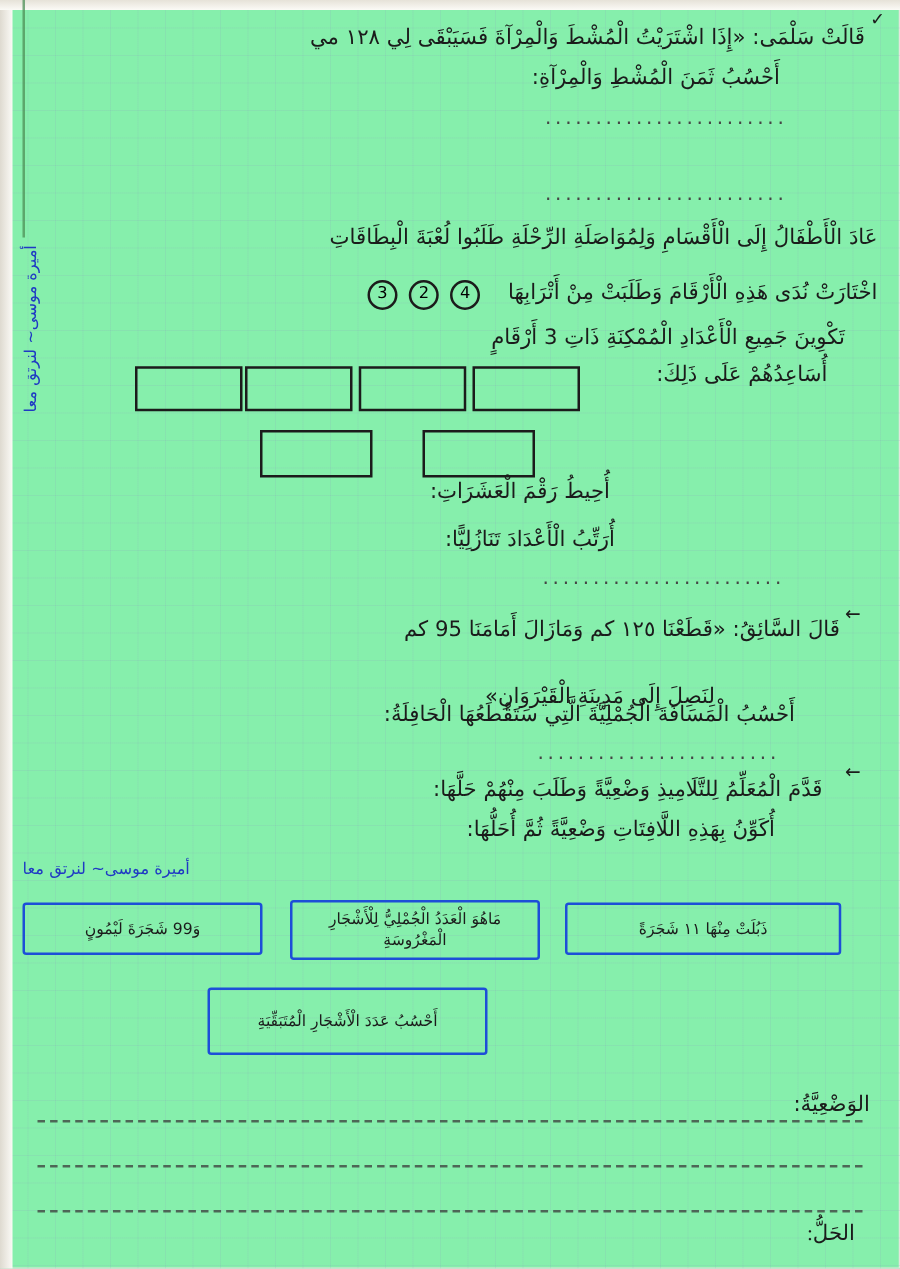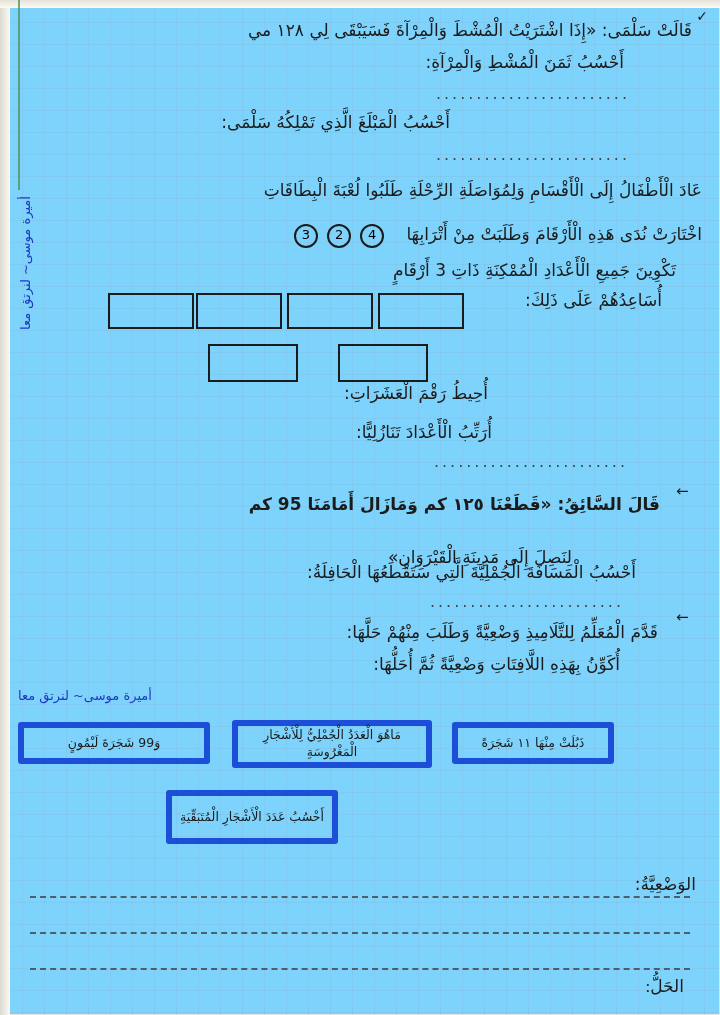--- a/index.html
+++ b/index.html
@@ -8,21 +8,21 @@
     background: #c9c9c9;
   }
   body {
     font-family: "DejaVu Sans", sans-serif;
   }
   .page {
     position: relative;
     width: 720px;
     height: 1015px;
     overflow: hidden;
-    background: #7dd3fc;
+    background: #86efac;
     box-shadow: inset 0 0 0 1px #e6e4dd;
   }
   
   .grid {
     position: absolute;
     inset: 0;
     background-image:
       linear-gradient(to right, rgba(140,160,190,0.16) 1px, transparent 1px),
       linear-gradient(to bottom, rgba(140,160,190,0.16) 1px, transparent 1px);
     background-size: 22px 22px;
@@ -73,21 +73,21 @@
   
   .box {
     position: absolute;
     border: 2px solid #1b1b1b;
     background: transparent;
   }
 
   
   .card {
     position: absolute;
-    border: 6px solid #1d4ed8;
+    border: 2px solid #1d4ed8;
     border-radius: 3px;
     color: #1b1b1b;
     font-size: 12.5px;
     line-height: 1.35;
     text-align: center;
     padding: 4px 6px;
     box-sizing: border-box;
     display: flex;
     align-items: center;
     justify-content: center;
@@ -146,21 +146,20 @@
   <div class="green-line"></div>
 
   <div class="hw s17 right" style="top:18px; right:28px;">قَالَتْ سَلْمَى: «إِذَا اشْتَرَيْتُ الْمُشْطَ وَالْمِرْآةَ فَسَيَبْقَى لِي ١٢٨ مي</div>
 
   <div class="tick" style="top:8px; right:12px;">✓</div>
 
   <div class="hw s17 right" style="top:50px; right:96px;">أَحْسُبُ ثَمَنَ الْمُشْطِ وَالْمِرْآةِ:</div>
 
   <div class="dots" style="top:84px; right:90px;">........................</div>
 
-  <div class="hw s17 right" style="top:110px; right:270px;">أَحْسُبُ الْمَبْلَغَ الَّذِي تَمْلِكُهُ سَلْمَى:</div>
 
   <div class="dots" style="top:145px; right:90px;">........................</div>
 
   <div class="hw s17 right" style="top:222px; right:18px;">
     <span>اخْتَارَتْ نُدَى هَذِهِ الْأَرْقَامَ وَطَلَبَتْ مِنْ أَتْرَابِهَا</span>
   </div>
 
   <div class="hw s17 right" style="top:178px; right:18px;">عَادَ الْأَطْفَالُ إِلَى الْأَقْسَامِ وَلِمُوَاصَلَةِ الرِّحْلَةِ طَلَبُوا لُعْبَةَ الْبِطَاقَاتِ</div>
 
   <div style="position:absolute; top:224px; left:292px;">
@@ -184,41 +183,41 @@
   <div class="signature rot" style="top:330px; left:18px;">أميرة موسى~ لنرتق معا</div>
 
   <div class="hw s17 right" style="top:381px; right:232px;">أُحِيطُ رَقْمَ الْعَشَرَاتِ:</div>
 
   <div class="hw s17 right" style="top:420px; right:228px;">أُرَتِّبُ الْأَعْدَادَ تَنَازُلِيًّا:</div>
 
   <div class="dots" style="top:452px; right:92px;">........................</div>
 
   <div class="arrow" style="top:482px; left:676px;">←</div>
 
-  <div class="hw s17 right" style="top:492px; right:60px;font-weight:bold;">قَالَ السَّائِقُ: «قَطَعْنَا ١٢٥ كم  وَمَازَالَ أَمَامَنَا 95 كم</div>
+  <div class="hw s17 right" style="top:492px; right:48px;">قَالَ السَّائِقُ: «قَطَعْنَا ١٢٥ كم  وَمَازَالَ أَمَامَنَا 95 كم</div>
 
   <div class="hw s17 right" style="top:545px; right:148px;">لِنَصِلَ إِلَى مَدِينَةِ الْقَيْرَوَانِ»</div>
 
   <div class="hw s17 right" style="top:560px; right:84px;">أَحْسُبُ الْمَسَافَةَ الْجُمْلِيَّةَ الَّتِي سَتَقْطَعُهَا الْحَافِلَةُ:</div>
 
   <div class="dots" style="top:592px; right:96px;">........................</div>
 
   <div class="arrow" style="top:608px; left:676px;">←</div>
 
   <div class="hw s17 right" style="top:620px; right:62px;">قَدَّمَ الْمُعَلِّمُ لِلتَّلَامِيذِ وَضْعِيَّةً وَطَلَبَ مِنْهُمْ حَلَّهَا:</div>
 
   <div class="hw s17 right" style="top:652px; right:100px;">أُكَوِّنُ بِهَذِهِ اللَّافِتَاتِ وَضْعِيَّةً ثُمَّ أُحَلُّهَا:</div>
 
   <div class="signature" style="top:688px; left:18px;">أميرة موسى~ لنرتق معا</div>
 
   <div class="card" style="top:722px; left:18px;  width:192px; height:42px;">وَ99 شَجَرَةَ لَيْمُونٍ</div>
   <div class="card" style="top:720px; left:232px; width:200px; height:48px;">مَاهُوَ الْعَدَدُ الْجُمْلِيُّ لِلْأَشْجَارِ الْمَغْرُوسَةِ</div>
-  <div class="card" style="top:722px; left:452px; width:162px; height:42px;">ذَبُلَتْ مِنْهَا ١١ شَجَرَةً</div>
-
-  <div class="card" style="top:790px; left:166px; width:172px; height:54px;">أَحْسُبُ عَدَدَ الْأَشْجَارِ الْمُتَبَقِّيَةِ</div>
+  <div class="card" style="top:722px; left:452px; width:221px; height:42px;">ذَبُلَتْ مِنْهَا ١١ شَجَرَةً</div>
+
+  <div class="card" style="top:790px; left:166px; width:224px; height:54px;">أَحْسُبُ عَدَدَ الْأَشْجَارِ الْمُتَبَقِّيَةِ</div>
 
   <div class="hw s17 right" style="top:872px; right:24px;">الوَضْعِيَّةُ:</div>
 
   <div class="dashline" style="top:896px;"></div>
   <div class="dashline" style="top:932px;"></div>
   <div class="dashline" style="top:968px;"></div>
 
   <div class="hw s17 right" style="top:975px; right:36px;font-family:Liberation Serif, serif;">الحَلُّ:</div>
 </div>
 

